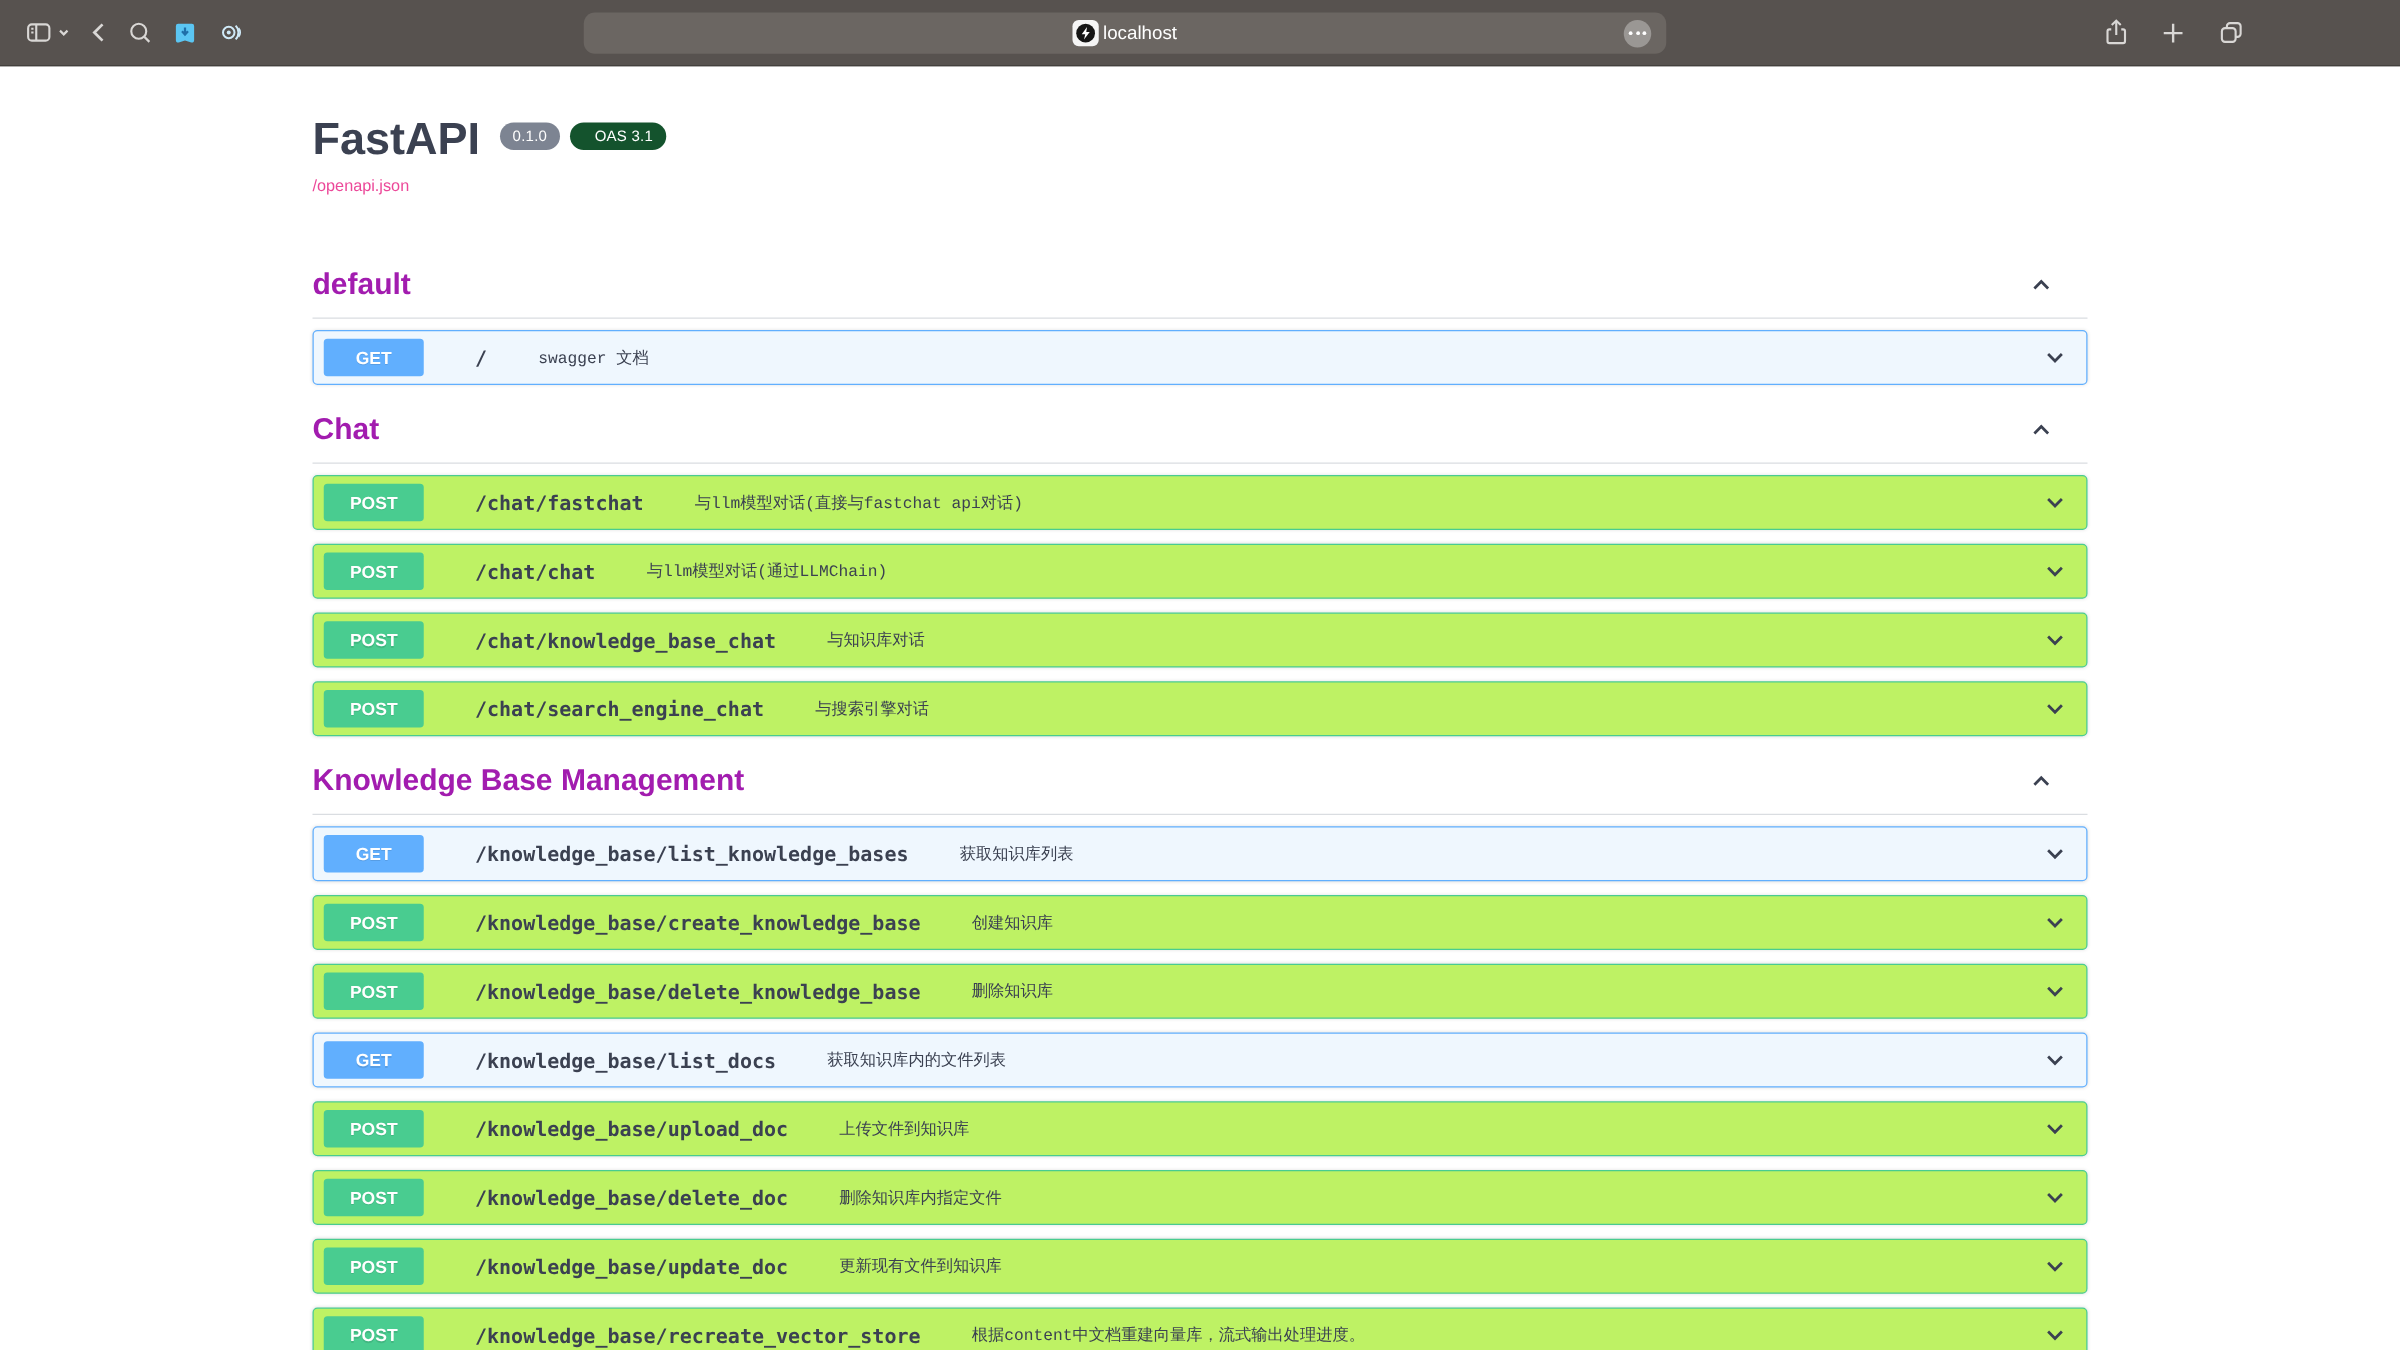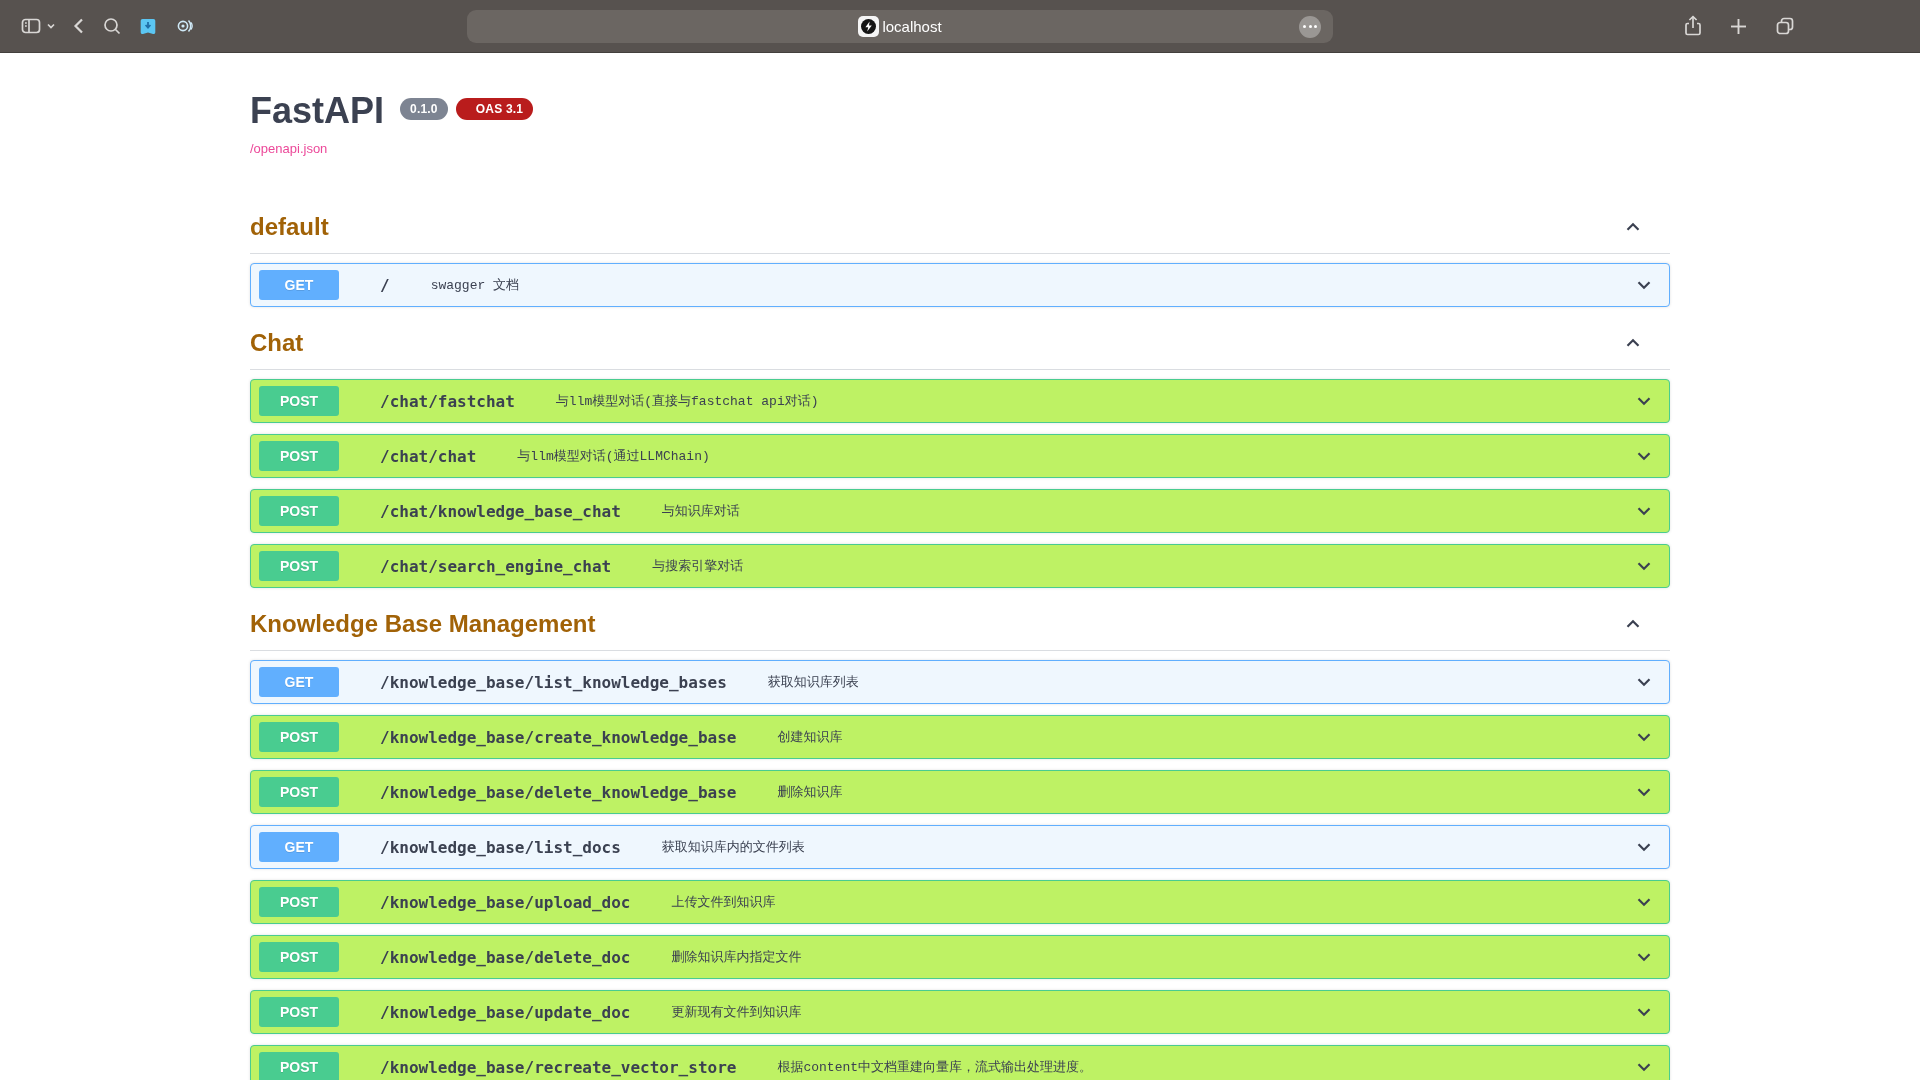--- a/index.html
+++ b/index.html
@@ -45,33 +45,33 @@
   
   .page{height:1027px;overflow:hidden;background:#fff;}
   .wrapper{width:1420px;margin:0 auto;}
   .info{padding-top:36px;}
   .api-title{
     margin:0;font-size:36px;font-weight:700;color:#3b4151;line-height:1.2;
     display:flex;align-items:flex-start;gap:16px;
   }
   .title-badges{display:flex;gap:8px;margin-top:9px;}
   .pill{
-    font-size:12px;font-weight:700;color:#fff;border-radius:57px;
+    font-size:12px;font-weight:400;color:#fff;border-radius:57px;
     padding:4px 10px;line-height:1.2;letter-spacing:.2px;
   }
   .pill.version{background:#7d8492;}
-  .pill.oas{background:#b91c1c;padding-left:20px;}
+  .pill.oas{background:#14532d;padding-left:20px;}
   .spec-link{display:inline-block;margin-top:9px;font-size:13px;color:#ec4899;cursor:pointer;}
   .sections-host{margin-top:56px;}
   section.tag{margin-bottom:22px;}
   .tag-header{
     display:flex;align-items:center;justify-content:space-between;
     padding:0 26px 12px 0;border-bottom:1px solid #dadde1;cursor:pointer;
   }
-  .tag-name{font-size:24px;font-weight:700;color:#a16207;}
+  .tag-name{font-size:24px;font-weight:700;color:#a21caf;}
   .chev{stroke:#3b4151;stroke-width:2;fill:none;}
   .ops{padding-top:9px;}
   .opblock{
     display:flex;align-items:center;height:44px;box-sizing:border-box;
     border:1px solid;border-radius:4px;margin-bottom:11px;padding:0 8px;
     box-shadow:0 0 3px rgba(0,0,0,.12);cursor:pointer;gap:28px;
   }
   .opblock.get{background:#eff7fe;border-color:#61affe;}
   .opblock.post{background:#bef264;border-color:#49cc90;}
   .method{

